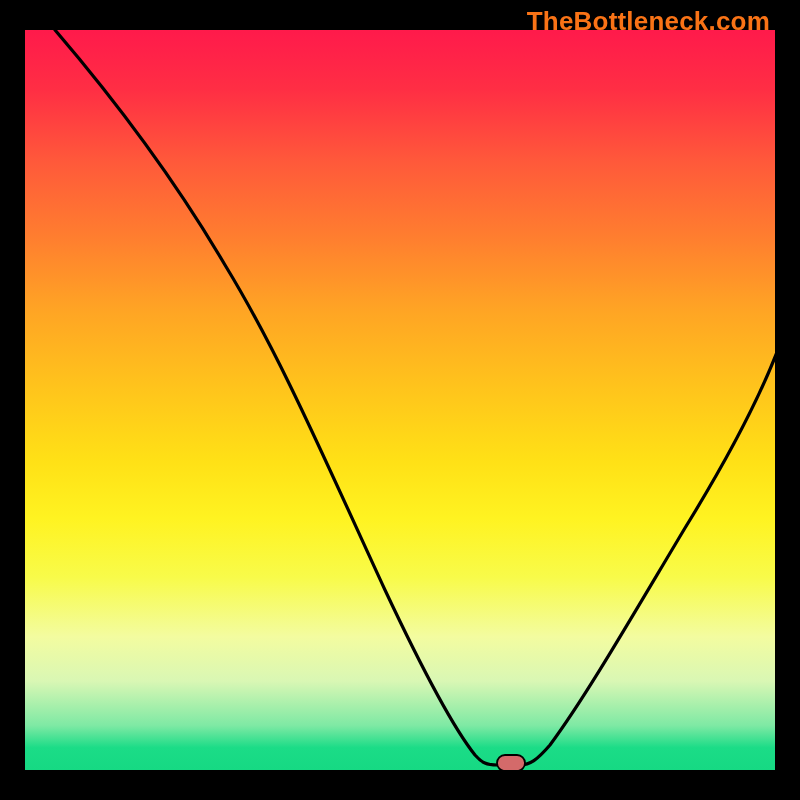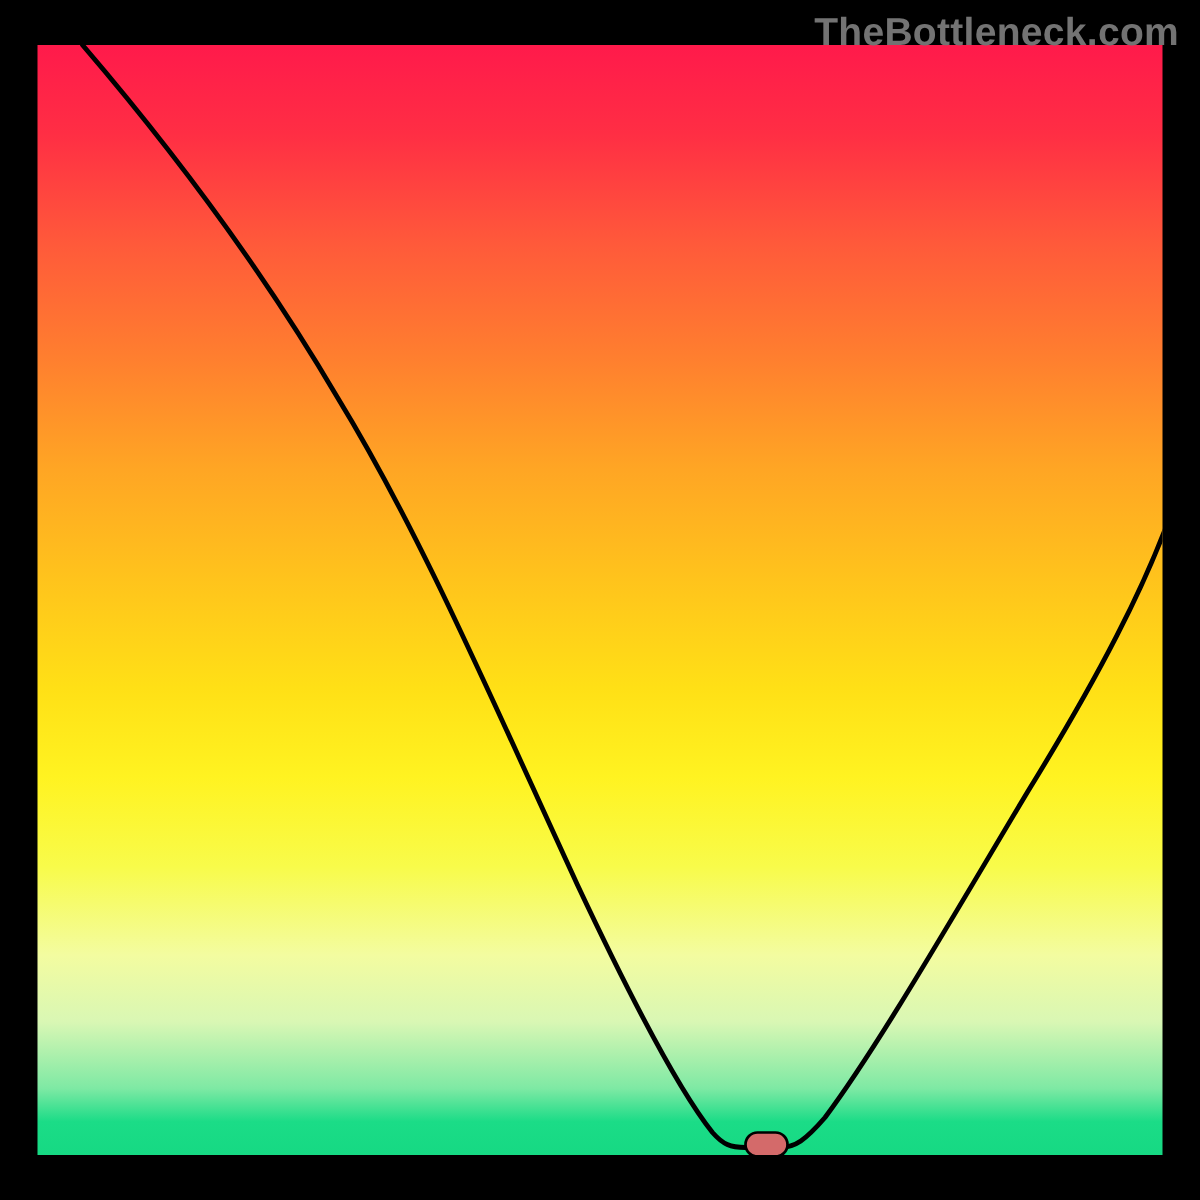--- a/index.html
+++ b/index.html
@@ -13,22 +13,22 @@
   }
   .frame {
     position: relative;
     width: 800px;
     height: 800px;
     background: #000;
   }
   .watermark {
     position: absolute;
     top: 6px;
-    right: 14px;
-    color: #737373;
+    right: 30px;
+    color: #f97316;
     font-size: 26px;
     font-weight: 600;
     letter-spacing: 0.2px;
     z-index: 10;
     user-select: none;
   }
   .plot-area {
     position: absolute;
     left: 25px;
     top: 30px;

